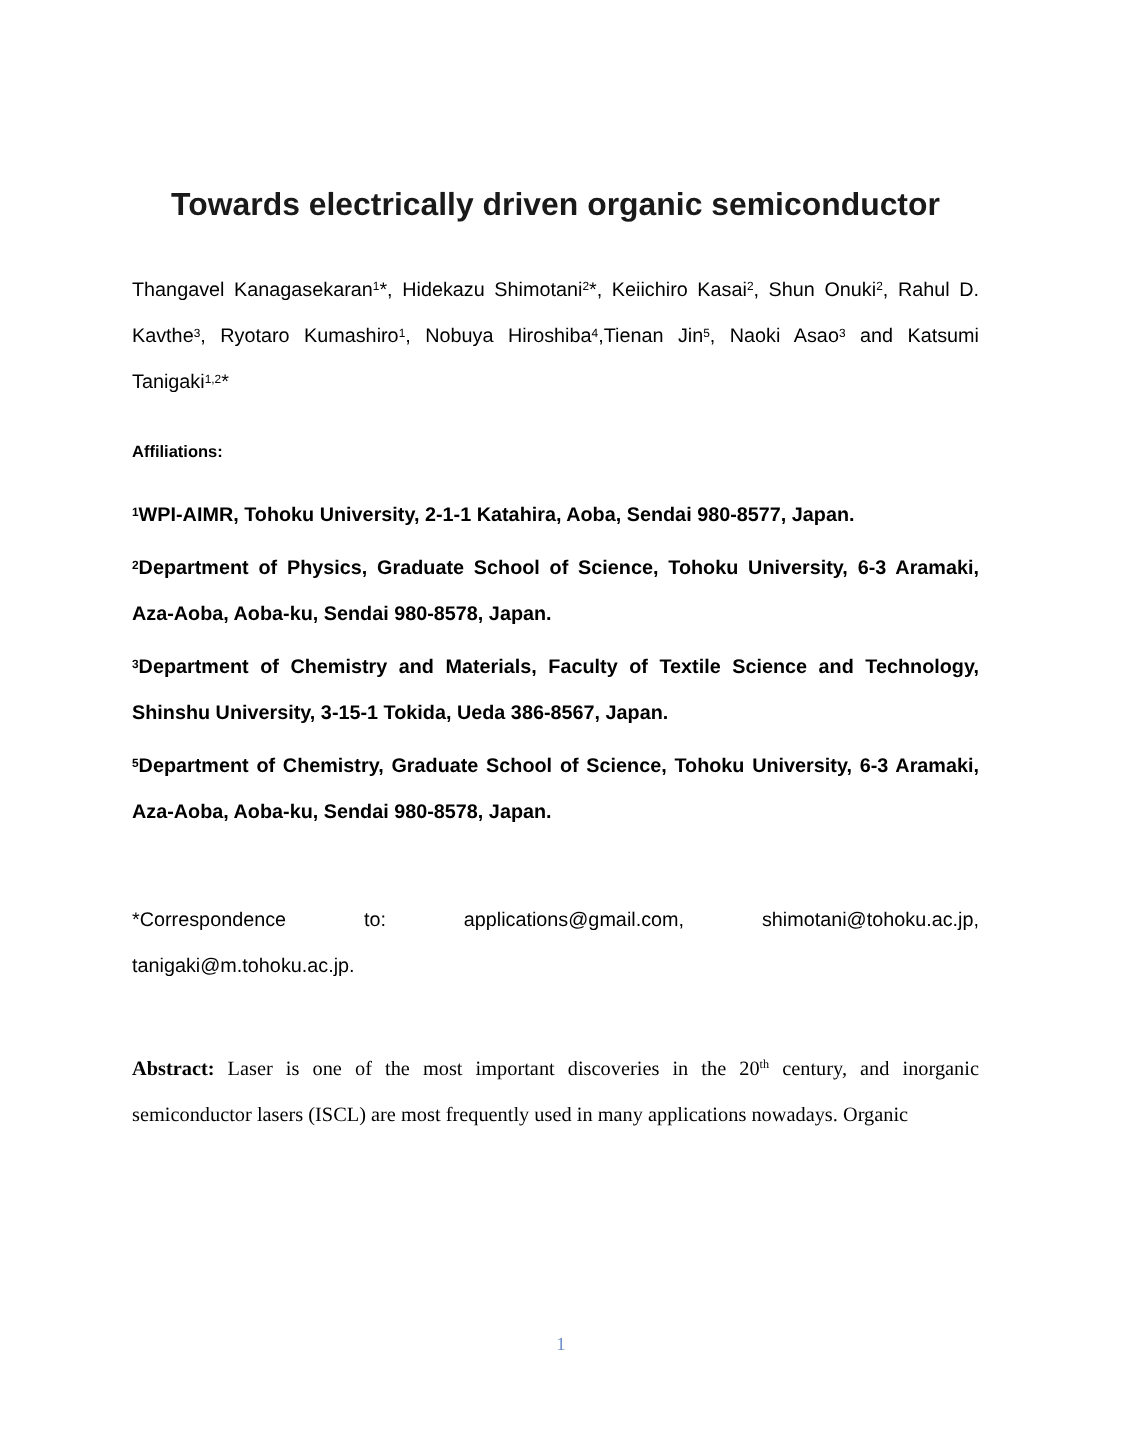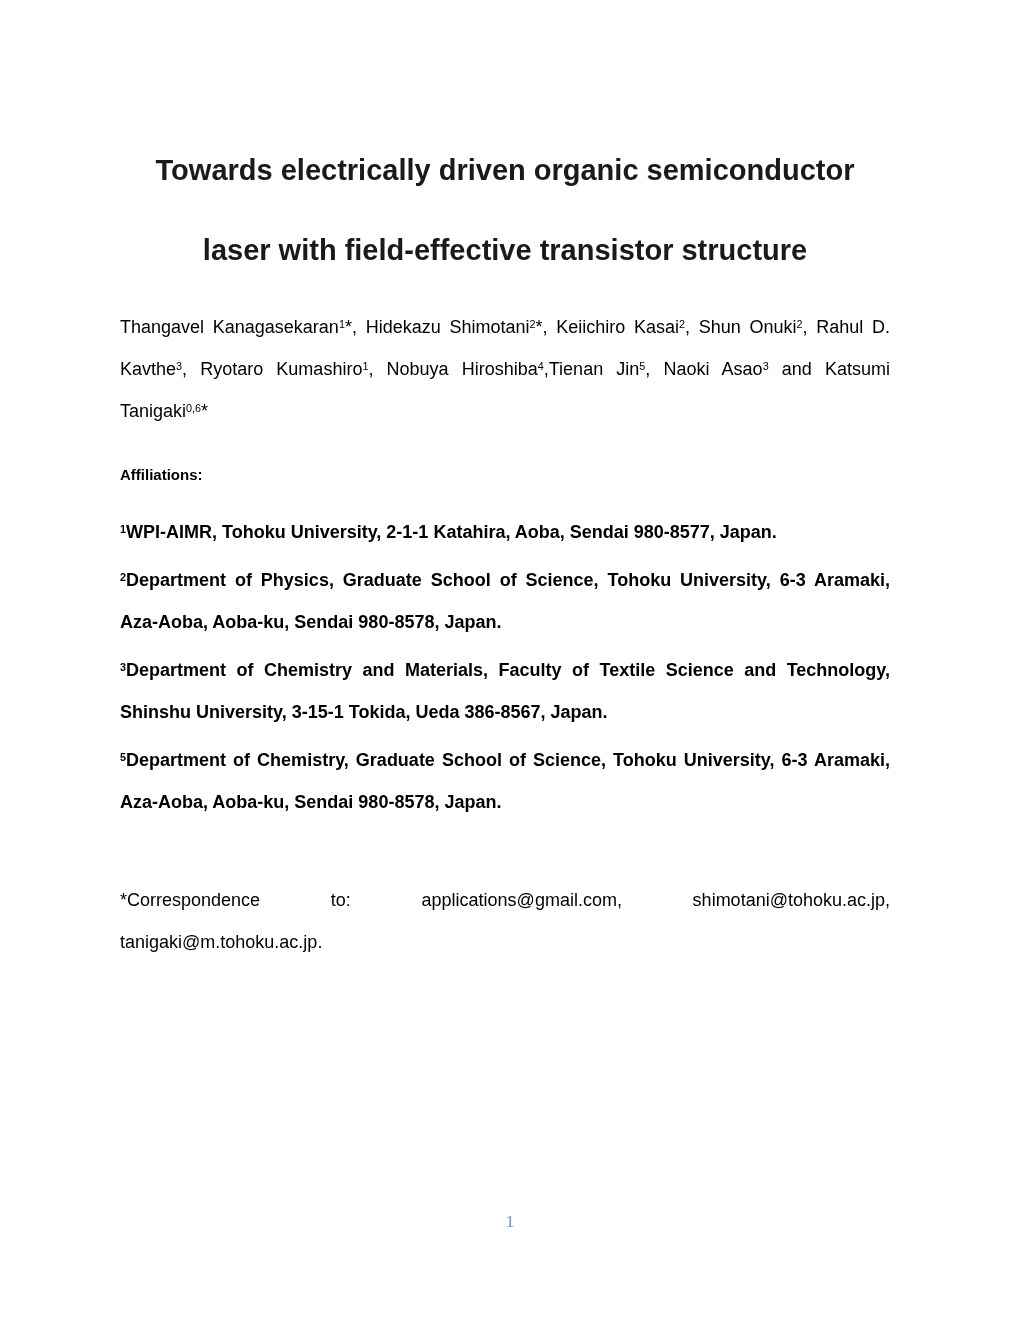--- a/index.html
+++ b/index.html
@@ -7,21 +7,21 @@
     padding: 0;
     background: #ffffff;
   }
   .page {
     position: relative;
     width: 1020px;
     height: 1320px;
     margin: 0 auto;
     background: #ffffff;
     box-sizing: border-box;
-    padding: 0 130px 0 120px;
+    padding: 16px 130px 0 120px;
     overflow: hidden;
     color: #000000;
     font-family: "Liberation Sans", sans-serif;
   }
   .title {
     margin-top: 130px;
     text-align: center;
     font-weight: bold;
     font-size: 29px;
     line-height: 80px;
@@ -79,36 +79,36 @@
     color: #6d8fc9;
   }
 </style>
 </head>
 <body>
 
 <div class="page">
 
   <div class="title">
     <div class="tline">Towards electrically driven organic semiconductor</div>
-    <div class="tline">laser with field-effective transistor structure</div>
   </div>
 
-  <p class="para authors">Thangavel Kanagasekaran<sup>1</sup>*, Hidekazu Shimotani<sup>2</sup>*, Keiichiro Kasai<sup>2</sup>, Shun Onuki<sup>2</sup>, Rahul D. Kavthe<sup>3</sup>, Ryotaro Kumashiro<sup>1</sup>, Nobuya Hiroshiba<sup>4</sup>,Tienan Jin<sup>5</sup>, Naoki Asao<sup>3</sup> and Katsumi Tanigaki<sup>0,6</sup>*</p>
+  <p class="para authors">Thangavel Kanagasekaran<sup>1</sup>*, Hidekazu Shimotani<sup>2</sup>*, Keiichiro Kasai<sup>2</sup>, Shun Onuki<sup>2</sup>, Rahul D. Kavthe<sup>3</sup>, Ryotaro Kumashiro<sup>1</sup>, Nobuya Hiroshiba<sup>4</sup>,Tienan Jin<sup>5</sup>, Naoki Asao<sup>3</sup> and Katsumi Tanigaki<sup>1,2</sup>*</p>
 
   <p class="affil-heading">Affiliations:</p>
 
   <div id="affil-list">
   <p class="para affil"><sup>1</sup><span>WPI-AIMR, Tohoku University, 2-1-1 Katahira, Aoba, Sendai 980-8577, Japan.</span></p>
 
   <p class="para affil"><sup>2</sup><span>Department of Physics, Graduate School of Science, Tohoku University, 6-3 Aramaki, Aza-Aoba, Aoba-ku, Sendai 980-8578, Japan.</span></p>
 
   <p class="para affil"><sup>3</sup><span>Department of Chemistry and Materials, Faculty of Textile Science and Technology, Shinshu University, 3-15-1 Tokida, Ueda 386-8567, Japan.</span></p>
 
 
   <p class="para affil"><sup>5</sup><span>Department of Chemistry, Graduate School of Science, Tohoku University, 6-3 Aramaki, Aza-Aoba, Aoba-ku, Sendai 980-8578, Japan.</span></p>
 </div>
 
   <p class="para correspondence">*Correspondence to: applications@gmail.com, shimotani@tohoku.ac.jp, tanigaki@m.tohoku.ac.jp.</p>
 
+  <p class="para abstract"><b>Abstract:</b> Laser is one of the most important discoveries in the 20<sup>th</sup> century, and inorganic semiconductor lasers (ISCL) are most frequently used in many applications nowadays. Organic</p>
 
   <div class="page-number">1</div>
 
 </div>
 
 </body></html>

